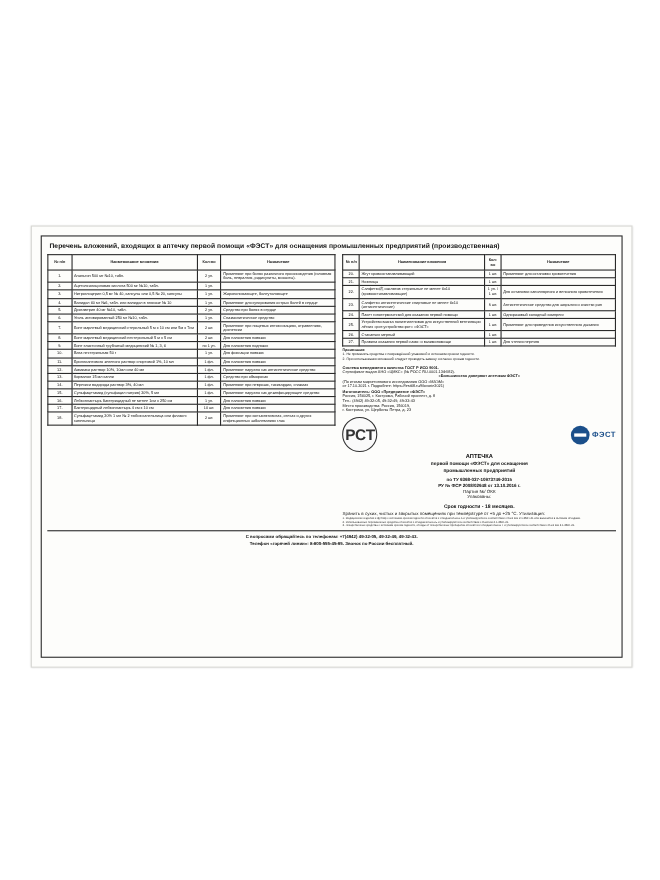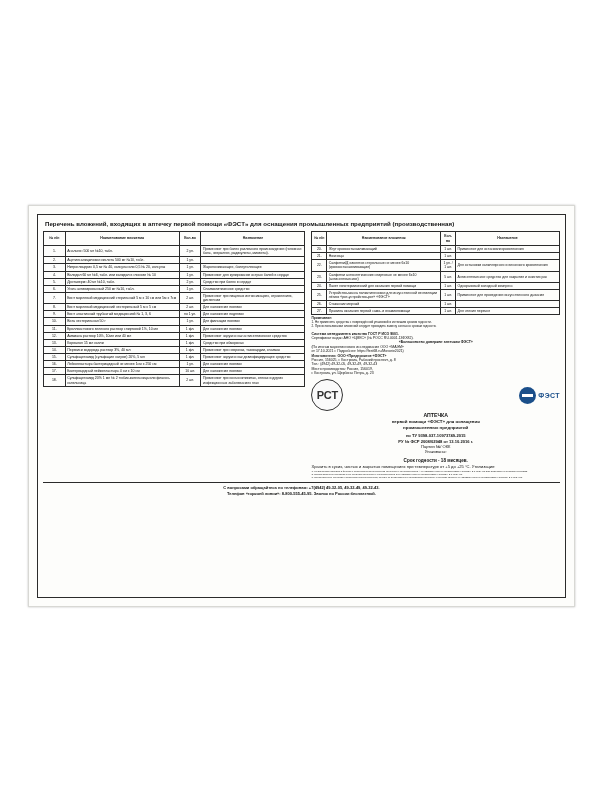--- a/index.html
+++ b/index.html
@@ -81,21 +81,21 @@
     display:flex;
     align-items:center;
     justify-content:space-between;
     margin-top:4px;
   }
   .rosstandart{
     width:30px;height:30px;
     border:1px solid #333;
     border-radius:50%;
     display:flex;align-items:center;justify-content:center;
-    font-size:11px;font-weight:bold;color:#333;
+    font-size:14px;font-weight:bold;color:#333;
     background:#fafafa;
   }
   .fest-logo{
     display:flex;align-items:center;gap:2px;
   }
   .fest-mark{
     width:17px;height:17px;border-radius:50%;
     background:#1b4f8a;
     position:relative;
   }

